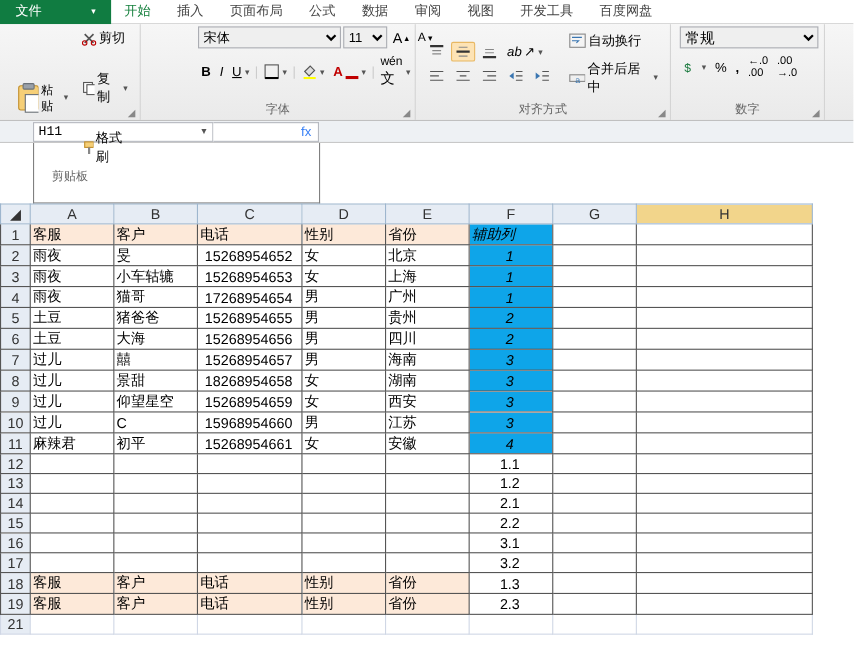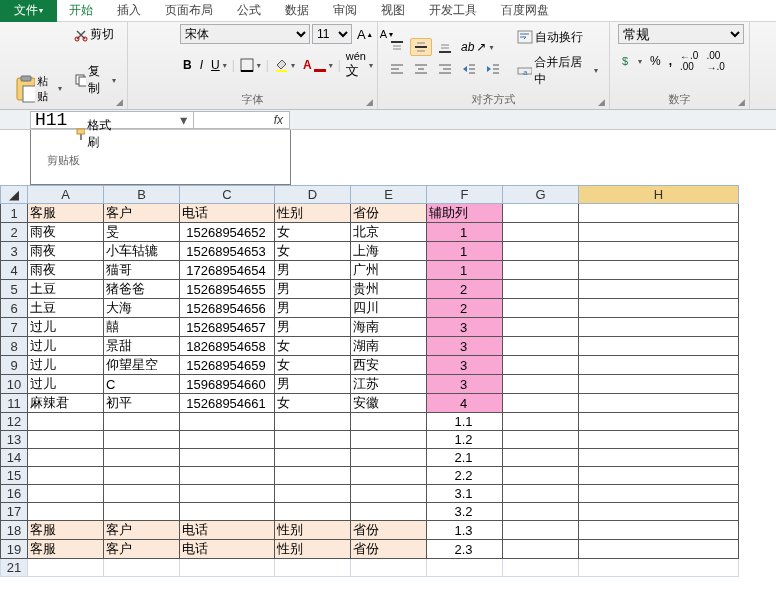--- a/index.html
+++ b/index.html
@@ -1,52 +1,52 @@
 <!DOCTYPE html>
 <html><head>
 <meta charset="utf-8">
 <style>
   * { box-sizing: border-box; margin: 0; padding: 0; }
   body { font-family: "Microsoft YaHei", Arial, sans-serif; font-size: 12px; background: #fff; width: 776px; height: 600px; overflow: hidden; position: relative; }
   .ribbon-tabs { display: flex; align-items: center; height: 22px; background: #fff; border-bottom: 1px solid #d4d4d4; }
-  .file-tab { background: #107c41; color: #fff; padding: 3px 14px; height: 22px; display: flex; align-items: center; font-size: 12px; }
+  .file-tab { background: #107c41; color: #fff; padding: 3px 14px; height: 22px; display: flex; align-items: center; font-size: 12px; gap: 44px; }
   .tab { padding: 3px 12px; color: #444; cursor: pointer; }
   .tab.active { color: #15803d; }
   .ribbon { background: linear-gradient(#f6f6f6,#eaeaea); height: 88px; border-bottom: 1px solid #c0c0c0; display: flex; position: relative; }
   .group { border-right: 1px solid #d4d4d4; padding: 2px 8px 0 8px; display: flex; flex-direction: column; justify-content: space-between; height: 100%; position: relative; }
   .group-body { display: flex; align-items: center; gap: 4px; flex: 1; }
   .group-label { text-align: center; font-size: 11px; color: #666; padding-bottom: 2px; position: relative; }
   .launcher { position: absolute; bottom: 2px; right: 4px; font-size: 9px; color: #888; }
   .btn { display: inline-flex; align-items: center; gap: 2px; padding: 1px 2px; cursor: pointer; border: 1px solid transparent; border-radius: 2px; }
   .big { flex-direction: row; padding: 2px 4px; font-size: 11px; }
   .dd { font-size: 8px; color: #555; margin-left: 1px; }
   select.font-box { width: 130px; height: 20px; font-size: 12px; border: 1px solid #abadb3; }
   select.size-box { width: 40px; height: 20px; font-size: 12px; border: 1px solid #abadb3; }
   svg { display: block; }
   .col { display: flex; flex-direction: column; gap: 16px; }
   .row { display: flex; align-items: center; gap: 2px; }
   .namebox-bar { height: 20px; background: #eef1f4; border-bottom: 1px solid #c8c8c8; display: flex; align-items: center; }
   .namebox { width: 164px; height: 18px; background: #fff; border: 1px solid #b5b8bf; display: flex; align-items: center; justify-content: space-between; padding: 0 4px;}
-  .namebox span { font-family: "Consolas","Courier New",monospace; font-size: 18px; }
-  .fx-box { width: 96px; height: 18px; background: #fff; border: 1px solid #b5b8bf; border-left: none; display: flex; align-items: center; justify-content: flex-end; padding-right: 6px; font-style: italic; color: #404040; }
+  .namebox span { font-family: "Consolas","Courier New",monospace; font-size: 12px; }
+  .fx-box { width: 96px; height: 18px; background: #fff; border: 1px solid #b5b8bf; border-left: none; display: flex; align-items: center; justify-content: flex-end; padding-right: 6px; color: #3b82f6; }
   .select-area { width: 261px; height: 55px; background: #fff; border: 1px solid #808080; border-top: none; }
   .sheet { border-collapse: collapse; table-layout: fixed; }
   .sheet td, .sheet th { border: 1px solid #d0d7e5; height: 18px; font-size: 13px; font-family: "宋体","SimSun",Arial; padding: 0 2px; overflow: hidden; white-space: nowrap; }
   .sheet th { background: #e6ecf4; color: #333; font-weight: normal; text-align: center; border-color: #9eb6ce; }
   .sheet th.sel { background: #f2d58b; }
   .corner { width: 27px; background: #e6ecf4; border: 1px solid #9eb6ce; }
   .rowhdr { width: 27px; text-align: center; background: #e6ecf4; border-color: #9eb6ce; color: #333; }
   .colA, .colB { width: 76px; }
   .colC { width: 95px; }
   .colD, .colE { width: 76px; }
   .colF { width: 76px; }
   .colG { width: 76px; }
   .colH { width: 160px; }
   .orange { background: #fde9d9; }
-  .purple { background: #f9a8d4; }
+  .purple { background: #0ea5e9; font-style: italic; }
   .black-border td { border: 1px solid #555; }
   .sheet td.num { text-align: center; padding-right: 4px;}
   .grid-wrap { position: relative; }
 </style>
 </head>
 <body>
 
 <div class="ribbon-tabs">
   <div class="file-tab">
       <span>文件</span>

